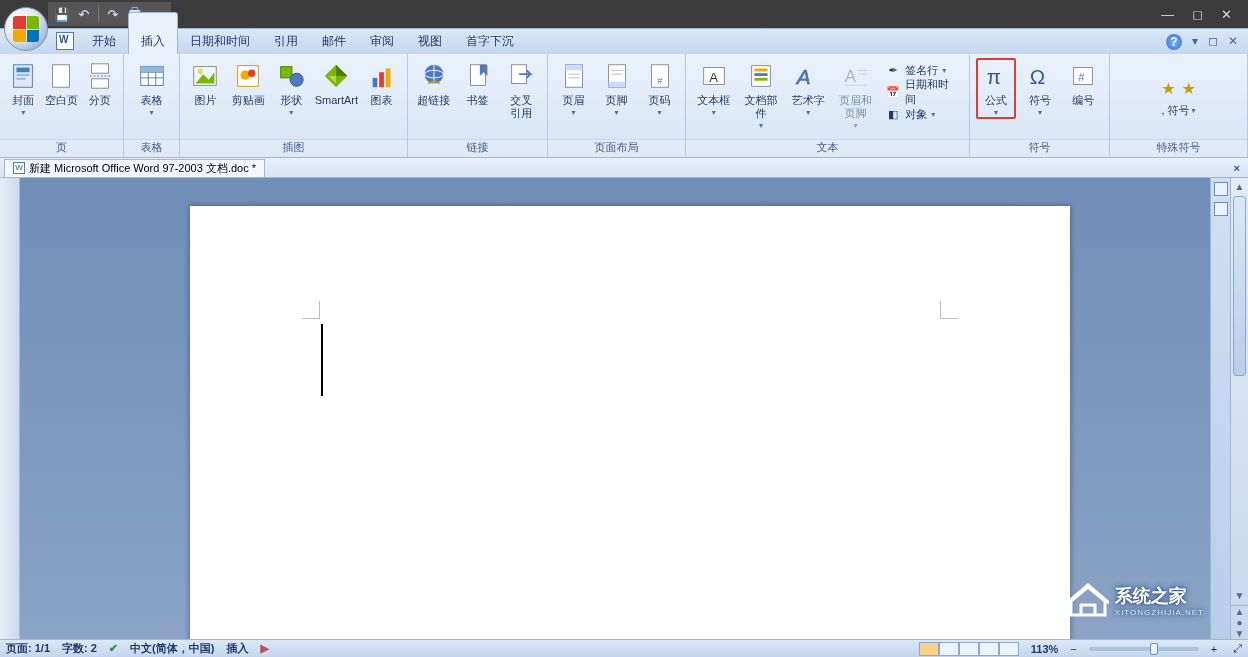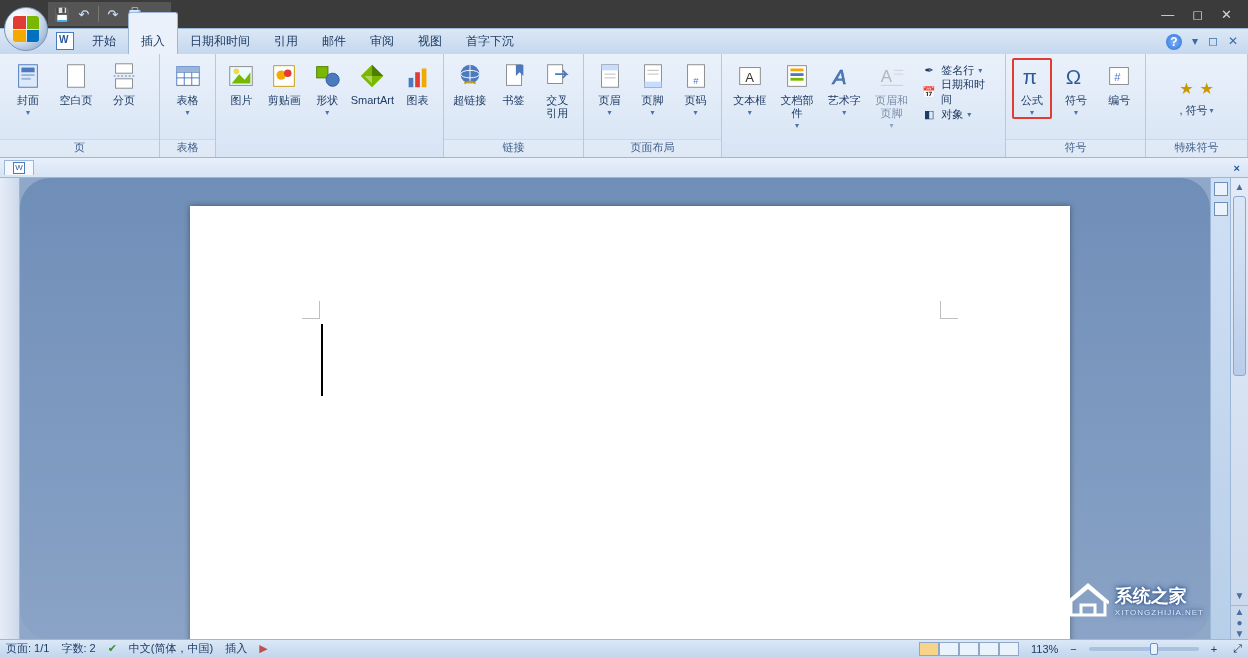--- a/index.html
+++ b/index.html
@@ -50,37 +50,37 @@
 .svg{width:30px;height:30px;}
 
 
 .doc-tabbar{height:20px;background:linear-gradient(#e8f0fb,#d7e4f4);border-bottom:1px solid #9db7d7;display:flex;align-items:center;font-size:11px;}
 .doc-tabbar .dtab{background:#f4f8fe;border:1px solid #9db7d7;border-bottom:none;padding:1px 8px;display:flex;align-items:center;gap:4px;margin-left:4px;}
 .doc-tabbar .dx{margin-left:auto;padding:0 8px;color:#2556a0;font-weight:bold;cursor:default;}
 
 
 .workspace{height:461px;display:flex;background:#8fa8c8;}
 .ruler-v{width:20px;background:linear-gradient(90deg,#e6edf7,#cdd9eb);border-right:1px solid #9db7d7;}
-.canvas{flex:1;position:relative;overflow:hidden;background:linear-gradient(#6f8eb8,#8aa3c6);border-radius:30px;}
+.canvas{flex:1;position:relative;overflow:hidden;background:linear-gradient(#6f8eb8,#8aa3c6);}
 .page{position:absolute;left:170px;top:28px;width:880px;height:900px;background:#fff;box-shadow:0 0 6px rgba(0,0,0,.4);}
 .page .m{position:absolute;border:1px solid #bfbfbf;}
 .page .m.tl{left:112px;top:95px;width:18px;height:18px;border-right:none;border-bottom:none;transform:rotate(180deg);}
 .page .m.tr{right:112px;top:95px;width:18px;height:18px;border-left:none;border-bottom:none;transform:rotate(180deg);}
 .cursor{position:absolute;left:131px;top:118px;width:2px;height:72px;background:#000;}
 .sidepanel{width:20px;background:linear-gradient(#cfe0f4,#b8cfe9);border-left:1px solid #9db7d7;display:flex;flex-direction:column;align-items:center;padding-top:4px;gap:6px;}
 .sidepanel .sp{width:14px;height:14px;border:1px solid #6e8ebb;background:#eaf2fc;}
 .scroll-v{width:18px;background:linear-gradient(#e2ebf7,#cad8ec);border-left:1px solid #9db7d7;position:relative;}
 .scroll-v .thumb{position:absolute;left:2px;right:2px;top:18px;height:180px;background:linear-gradient(#dbe7f6,#b9cdea);border:1px solid #8ca8cc;border-radius:3px;}
 .scroll-v .arr{position:absolute;left:0;right:0;height:16px;display:flex;align-items:center;justify-content:center;color:#4b70a0;font-size:10px;}
 .scroll-v .arr.up{top:0;} .scroll-v .arr.dn{bottom:36px;}
 .scroll-v .nav{position:absolute;bottom:0;left:0;right:0;height:34px;border-top:1px solid #9db7d7;display:flex;flex-direction:column;align-items:center;justify-content:space-around;color:#4b70a0;font-size:10px;}
 
 
 .status{height:18px;background:linear-gradient(#dbe8f7,#c3d6ed);border-top:1px solid #9db7d7;display:flex;align-items:center;font-size:11px;color:#1f3b63;padding:0 6px;gap:12px;}
-.status .seg{display:flex;align-items:center;gap:4px;}
+.status .seg{display:flex;align-items:center;gap:4px;font-weight:bold;}
 .status .views{margin-left:auto;display:flex;gap:0;}
 .status .views .v{width:20px;height:14px;border:1px solid #8fa8c9;background:#eaf2fc;}
 .status .views .v.active{background:#f8d38a;}
 .zoom-slider{width:110px;height:4px;background:#aac1df;position:relative;border-radius:2px;}
 .zoom-slider .knob{position:absolute;left:56%;top:-4px;width:8px;height:12px;background:#eaf2fc;border:1px solid #6e8ebb;border-radius:2px;}
 
 
 .watermark{position:absolute;right:6px;bottom:22px;display:flex;align-items:center;gap:6px;color:#fff;font-size:18px;font-weight:bold;text-shadow:0 0 3px #2a4f85,0 0 6px #2a4f85;}
 .watermark .house{width:42px;height:34px;}
 .watermark small{display:block;font-size:8px;letter-spacing:1px;color:#dbe8fb;font-weight:normal;}
@@ -126,21 +126,21 @@
   <div class="right-icons">
     <span class="help-icon">?</span>
     <span>▾</span>
     <span>◻</span>
     <span>✕</span>
   </div>
 </div>
 
 <div class="ribbon">
 
-  <div class="group" style="width:160px">
+  <div class="group" style="width:124px">
     <div class="items">
       <div class="rbtn">
         <div class="ic">
             <svg class="svg" viewBox="0 0 32 32">
               <rect x="6" y="4" width="20" height="24" fill="#dce9fb" stroke="#4b7abf"></rect>
               <rect x="9" y="7" width="14" height="5" fill="#4b7abf"></rect>
               <rect x="9" y="14" width="14" height="2" fill="#9ab5d6"></rect>
               <rect x="9" y="18" width="10" height="2" fill="#9ab5d6"></rect>
             </svg>
           </div>
@@ -235,20 +235,21 @@
         <div class="ic">
             <svg class="svg" viewBox="0 0 32 32">
               <rect x="6" y="18" width="5" height="10" fill="#4b7abf"></rect>
               <rect x="13" y="12" width="5" height="16" fill="#e03c31"></rect>
               <rect x="20" y="8" width="5" height="20" fill="#f2a900"></rect>
             </svg>
           </div>
         <div class="lbl">图表</div>
       </div>
     </div>
+    <div class="label">插图</div>
   </div>
 
   <div class="group" style="width:140px">
     <div class="items">
       <div class="rbtn">
         <div class="ic">
             <svg class="svg" viewBox="0 0 32 32">
               <circle cx="16" cy="14" r="10" fill="#4b7abf"></circle>
               <ellipse cx="16" cy="14" rx="10" ry="4" fill="none" stroke="#fff"></ellipse>
               <line x1="16" y1="4" x2="16" y2="24" stroke="#fff"></line>
@@ -375,20 +376,21 @@
           <span class="sic">📅</span>
           <span>日期和时间</span>
         </div>
         <div class="row">
           <span class="sic">◧</span>
           <span>对象</span>
             <span style="font-size:8px;color:#4a73aa"> ▾</span>
         </div>
       </div>
     </div>
+    <div class="label">文本</div>
   </div>
 
   <div class="group" style="width:140px">
     <div class="items">
       <div class="rbtn hl">
         <div class="ic">
             <svg class="svg" viewBox="0 0 32 32">
               <text x="6" y="24" font-size="22" fill="#2d5a99" font-family="serif">π</text>
             </svg>
           </div>
@@ -428,20 +430,21 @@
           <span style="font-size:8px;color:#4a73aa">▾</span>
       </div>
     </div>
     <div class="label">特殊符号</div>
   </div>
 </div>
 
 <div class="doc-tabbar">
   <div class="dtab">
     <span style="width:12px;height:12px;background:#fff;border:1px solid #4b7abf;display:inline-block;font-size:8px;color:#2b579a;text-align:center;line-height:10px;">W</span>
+    <span>新建 Microsoft Office Word 97-2003 文档.doc *</span>
   </div>
   <div class="dx">×</div>
 </div>
 
 <div class="workspace">
   <div class="ruler-v"></div>
   <div class="canvas">
     <div class="page">
       <div class="m tl"></div>
       <div class="m tr"></div>

